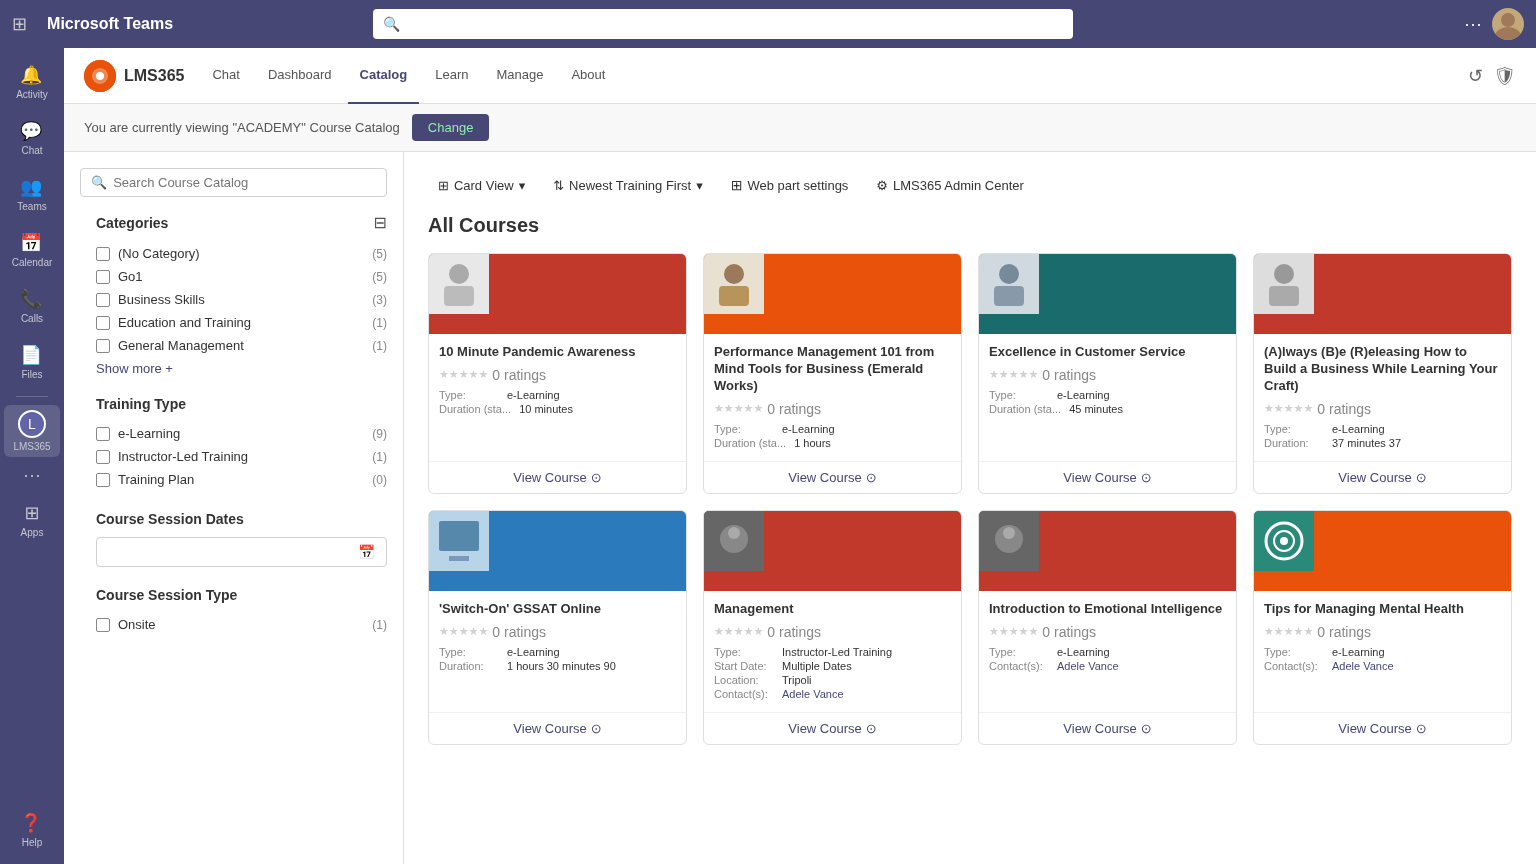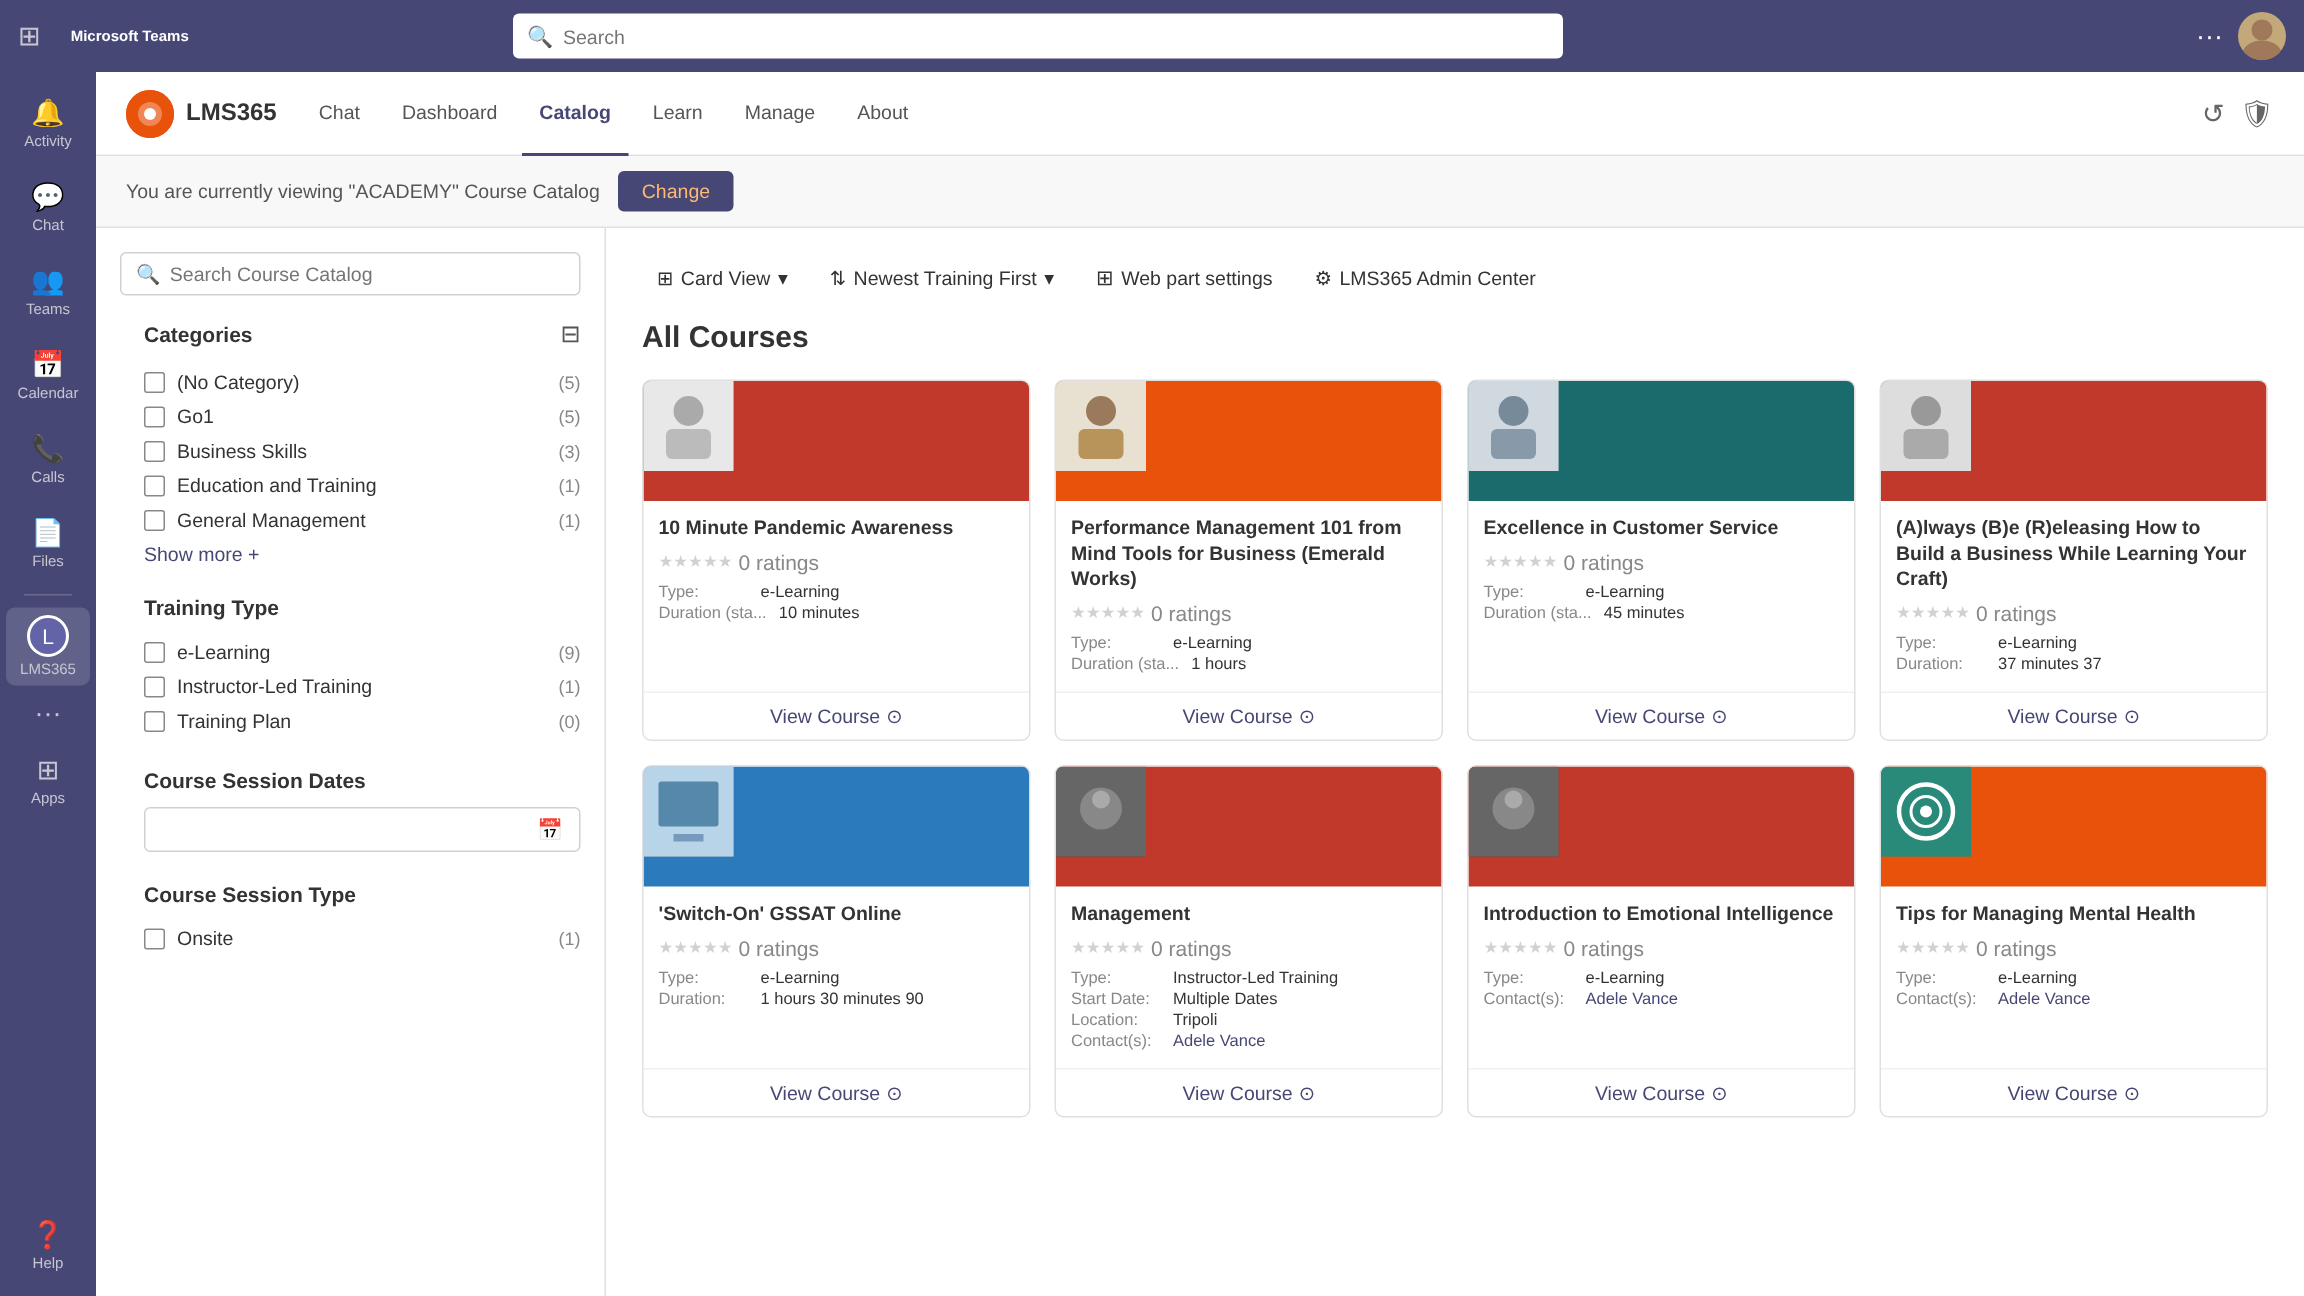--- a/index.html
+++ b/index.html
@@ -3,21 +3,21 @@
   <meta charset="utf-8">
   <style>
     * { box-sizing: border-box; margin: 0; padding: 0; }
     body { font-family: 'Segoe UI', Arial, sans-serif; font-size: 13px; background: #f3f2f1; overflow: hidden; }
 
     
     .topbar {
       display: flex; align-items: center; background: #464775; height: 48px;
       padding: 0 12px; gap: 10px;
     }
-    .topbar-logo { color: #fff; font-size: 10px; font-weight: 600; white-space: nowrap; padding-left: 10px; }
+    .topbar-logo { color: #fff; font-size: 16px; font-weight: 600; white-space: nowrap; padding-left: 10px; }
     .topbar-search {
       flex: 1; max-width: 700px; margin: 0 auto;
       display: flex; align-items: center; background: #fff; border-radius: 4px;
       padding: 0 10px; height: 30px; gap: 6px;
     }
     .topbar-search input {
       border: none; outline: none; font-size: 13px; width: 100%;
       font-family: inherit; color: #333;
     }
     .topbar-right { margin-left: auto; display: flex; align-items: center; gap: 10px; }
@@ -73,21 +73,21 @@
     .nav-item.active { color: #464775; border-bottom-color: #464775; font-weight: 600; }
     .app-header-right { margin-left: auto; display: flex; align-items: center; gap: 10px; color: #666; }
 
     
     .catalog-bar {
       display: flex; align-items: center; padding: 10px 20px; background: #f8f8f8;
       border-bottom: 1px solid #e1e0e0; gap: 12px;
     }
     .catalog-text { font-size: 13px; color: #555; }
     .catalog-change-btn {
-      background: #464775; color: #fdba74; border: none; border-radius: 4px;
+      background: #464775; color: #86efac; border: none; border-radius: 4px;
       padding: 6px 16px; font-size: 13px; cursor: pointer; font-family: inherit;
     }
 
     
     .content-area { display: flex; flex: 1; overflow: hidden; }
 
     
     .filter-sidebar {
       width: 340px; flex-shrink: 0; padding: 16px; overflow-y: auto;
       border-right: 1px solid #e1e0e0; background: #fff;
@@ -170,21 +170,20 @@
     .bg-darkred { background: #c0392b; }
   </style>
 </head>
 <body>
 
 <div class="topbar">
   <span style="color:#c7c6d0; font-size:18px; cursor:pointer;">⊞</span>
   <span class="topbar-logo">Microsoft Teams</span>
   <div class="topbar-search">
     <span style="color:#888; font-size:14px;">🔍</span>
-    <input type="text" placeholder="Search" style="">
   </div>
   <div class="topbar-right">
     <span class="topbar-dots">···</span>
     <div class="topbar-avatar">
       <svg width="32" height="32" viewBox="0 0 32 32">
           <circle cx="16" cy="12" r="7" fill="#a0785a"></circle>
           <ellipse cx="16" cy="28" rx="13" ry="9" fill="#a0785a"></ellipse>
         </svg>
     </div>
   </div>

